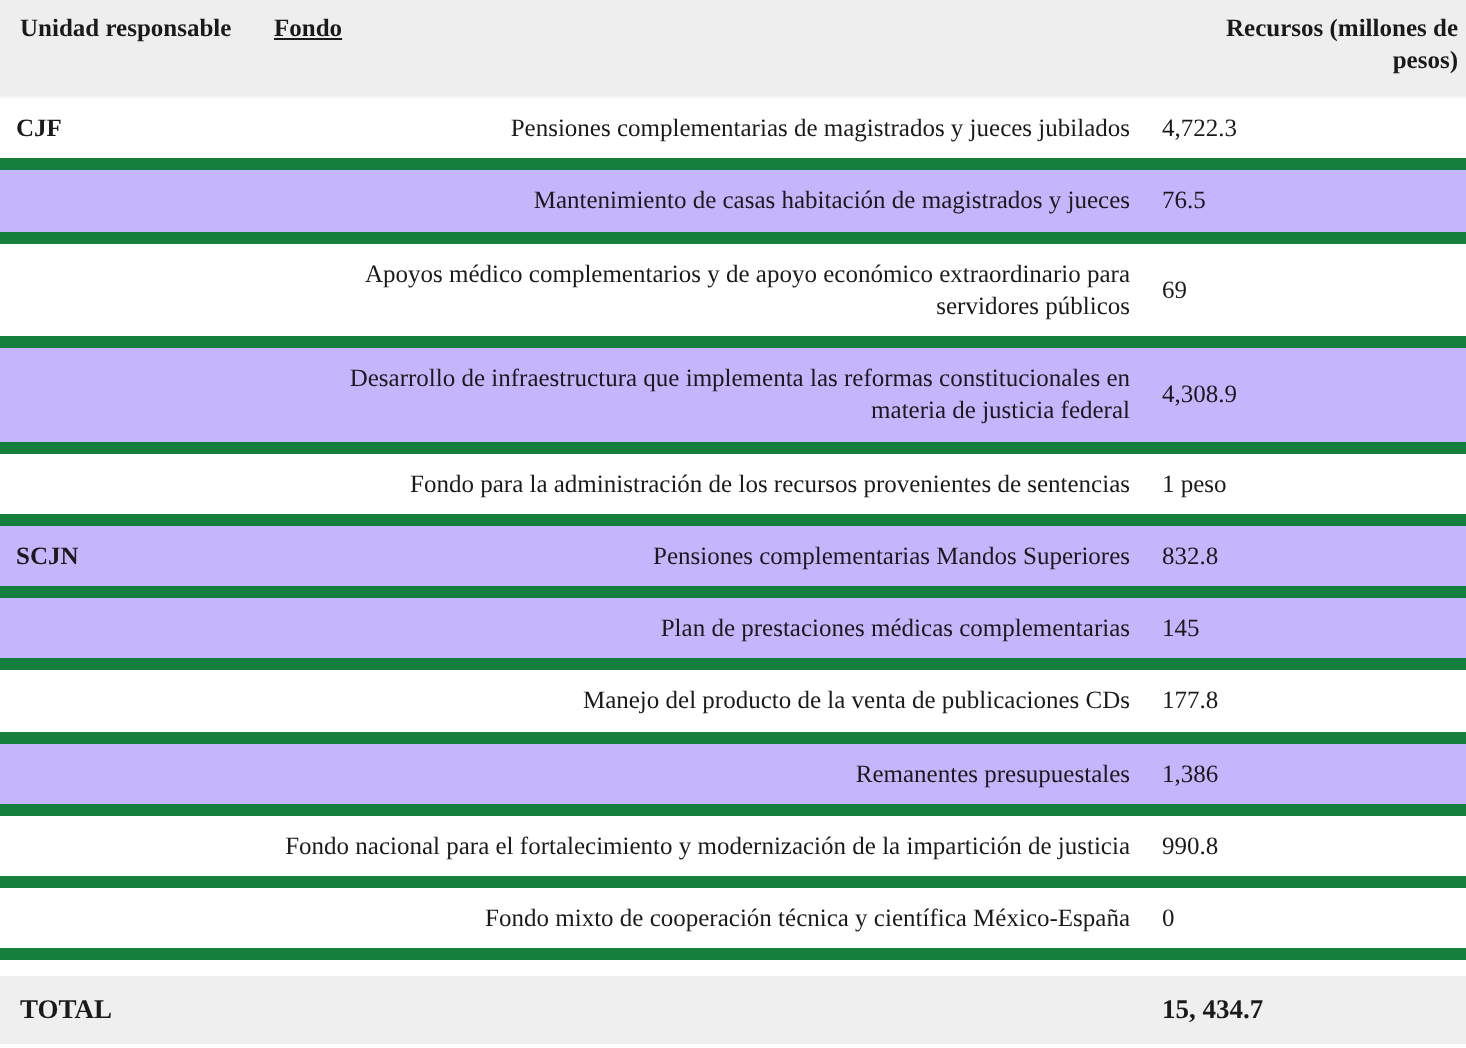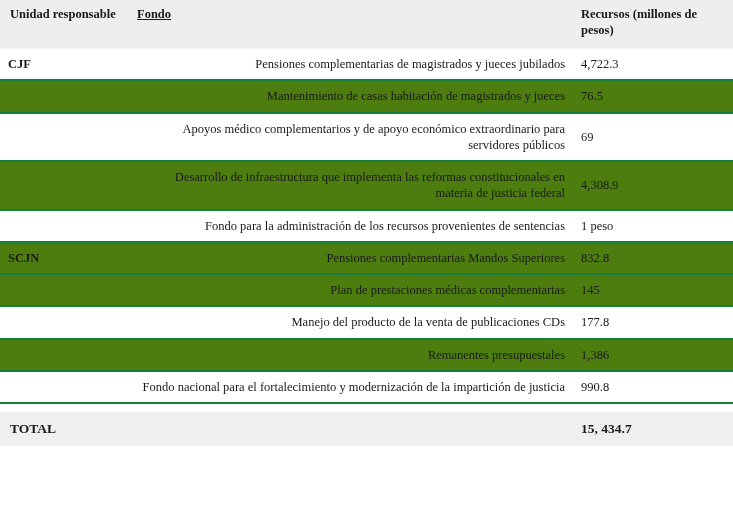--- a/index.html
+++ b/index.html
@@ -43,33 +43,33 @@
     font-weight: bold;
     text-align: left;
     vertical-align: top;
     font-size: 12.5px;
     line-height: 1.28;
     padding: 6px 8px 10px 8px;
     border: 0;
   }
   th.th-unit  { padding-left: 10px; }
   th.th-fondo { padding-left: 10px; text-decoration: underline; }
-  th.th-rec   { padding-left: 8px; padding-right: 4px; }
+  th.th-rec   { padding-left: 8px; padding-right: 4px; text-align: right; }
 
   
   tbody tr.data-row { background: #ffffff; }
-  tbody tr.data-row.shaded { background: #4d7c0f; }
+  tbody tr.data-row.shaded { background: #c4b5fd; }
 
   tbody tr.data-row > td {
     vertical-align: middle;
     line-height: 1.3;
     font-size: 12.5px;
     padding: 7px 8px;
     border-top: 1px solid #f5f5f5;
-    border-bottom: 2px solid #15803d;
+    border-bottom: 6px solid #15803d;
   }
 
   td.cell-unit {
     font-weight: bold;
     padding-left: 10px;
     white-space: nowrap;
   }
   td.cell-fondo {
     padding-left: 10px;
     padding-right: 14px;
@@ -166,20 +166,25 @@
         <tr class="data-row shaded">
           <td class="cell-unit"></td>
           <td class="cell-fondo">Remanentes presupuestales</td>
           <td class="cell-rec">1,386</td>
         </tr>
         <tr class="data-row">
           <td class="cell-unit"></td>
           <td class="cell-fondo">Fondo nacional para el fortalecimiento y modernización de la impartición de justicia</td>
           <td class="cell-rec">990.8</td>
         </tr>
+        <tr class="data-row">
+          <td class="cell-unit"></td>
+          <td class="cell-fondo">Fondo mixto de cooperación técnica y científica México-España</td>
+          <td class="cell-rec">0</td>
+        </tr>
       </tbody>
 
     <tfoot>
       <tr class="spacer-row">
         <td colspan="3"></td>
       </tr>
       <tr class="total-row">
         <td class="cell-unit">TOTAL</td>
         <td class="cell-fondo"></td>
         <td class="cell-rec">15, 434.7</td>

